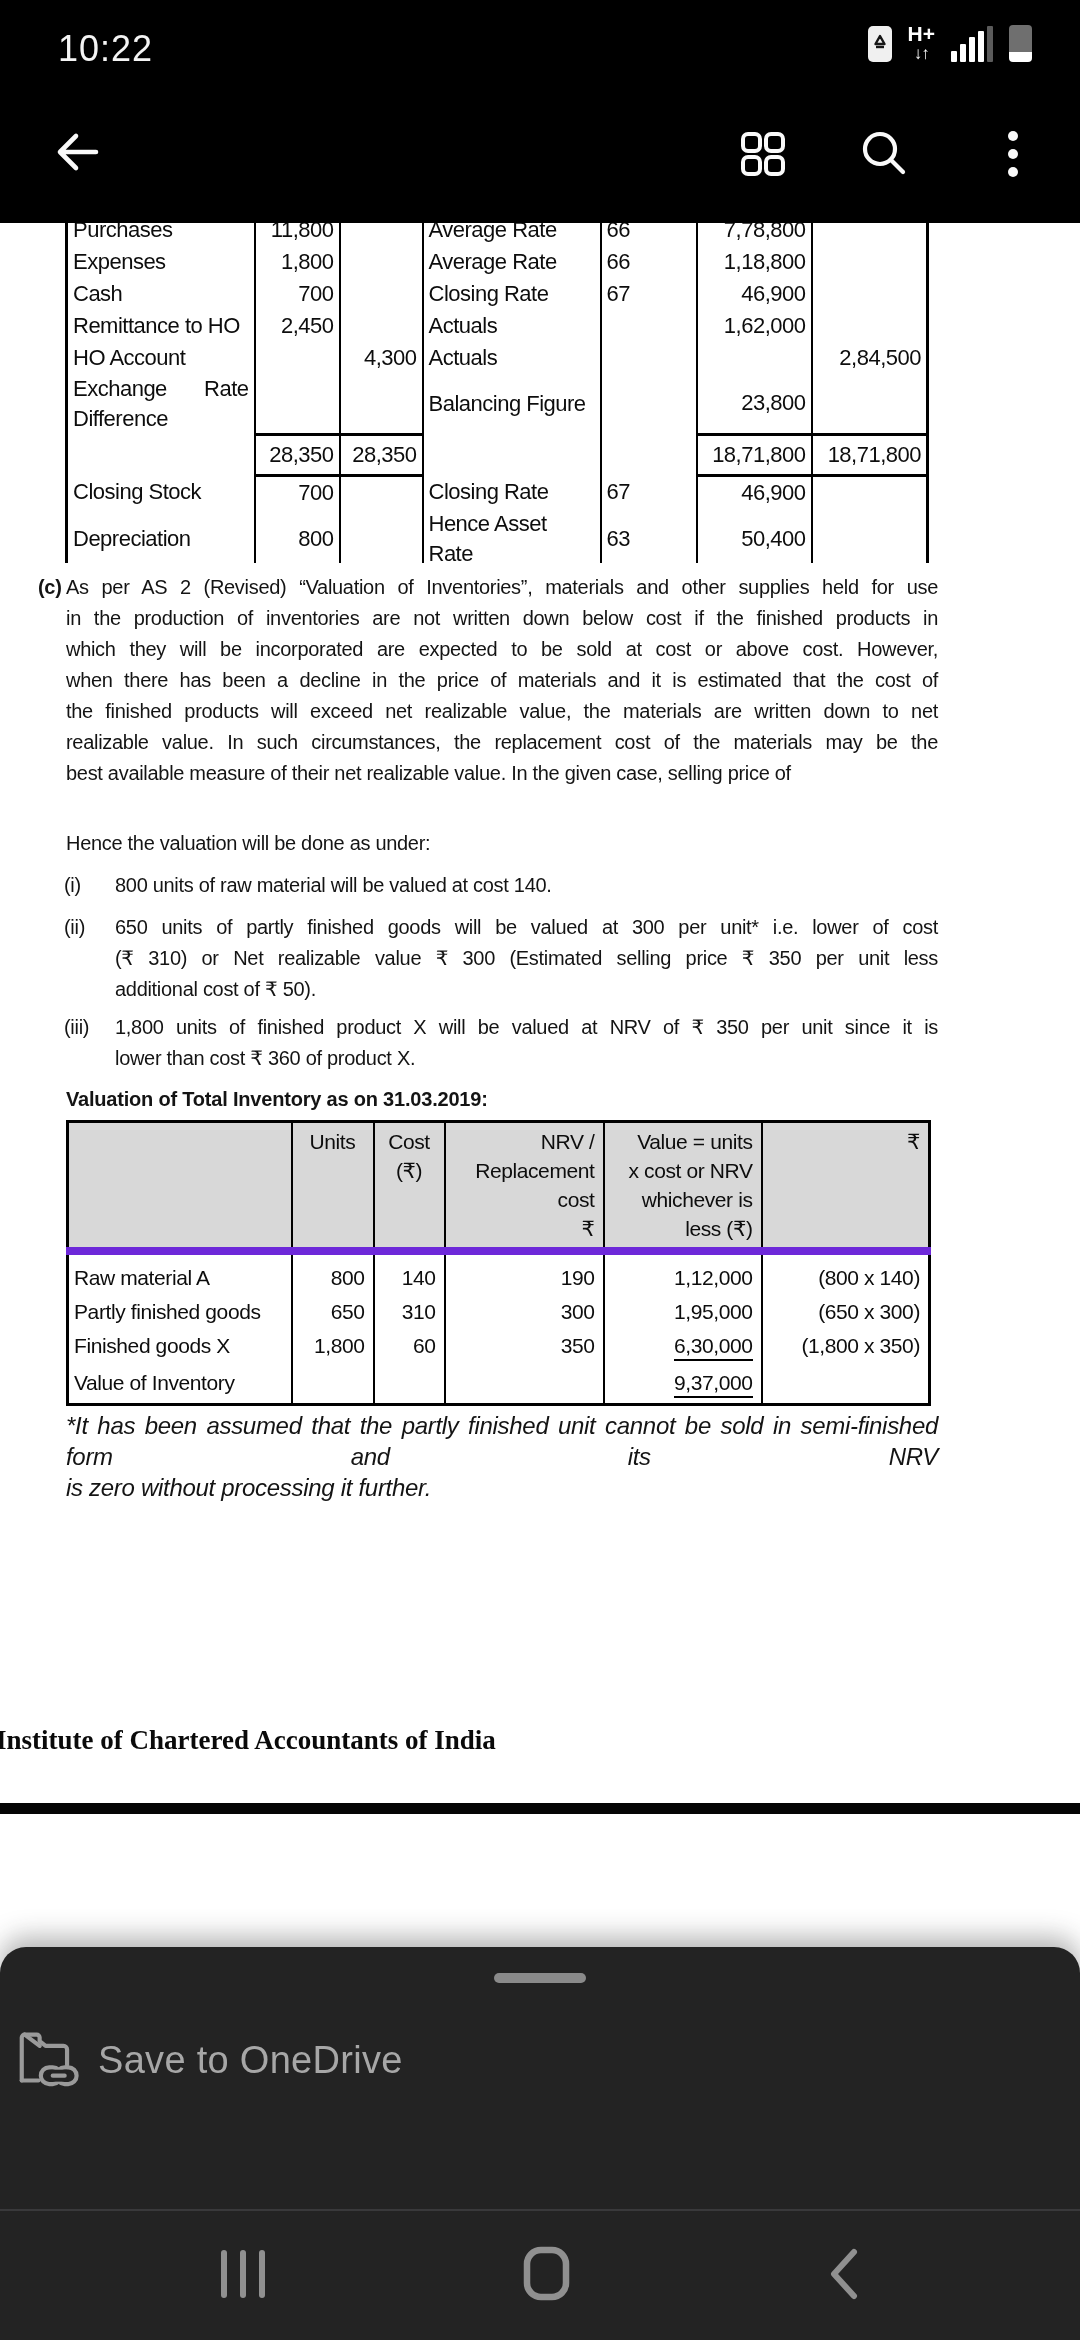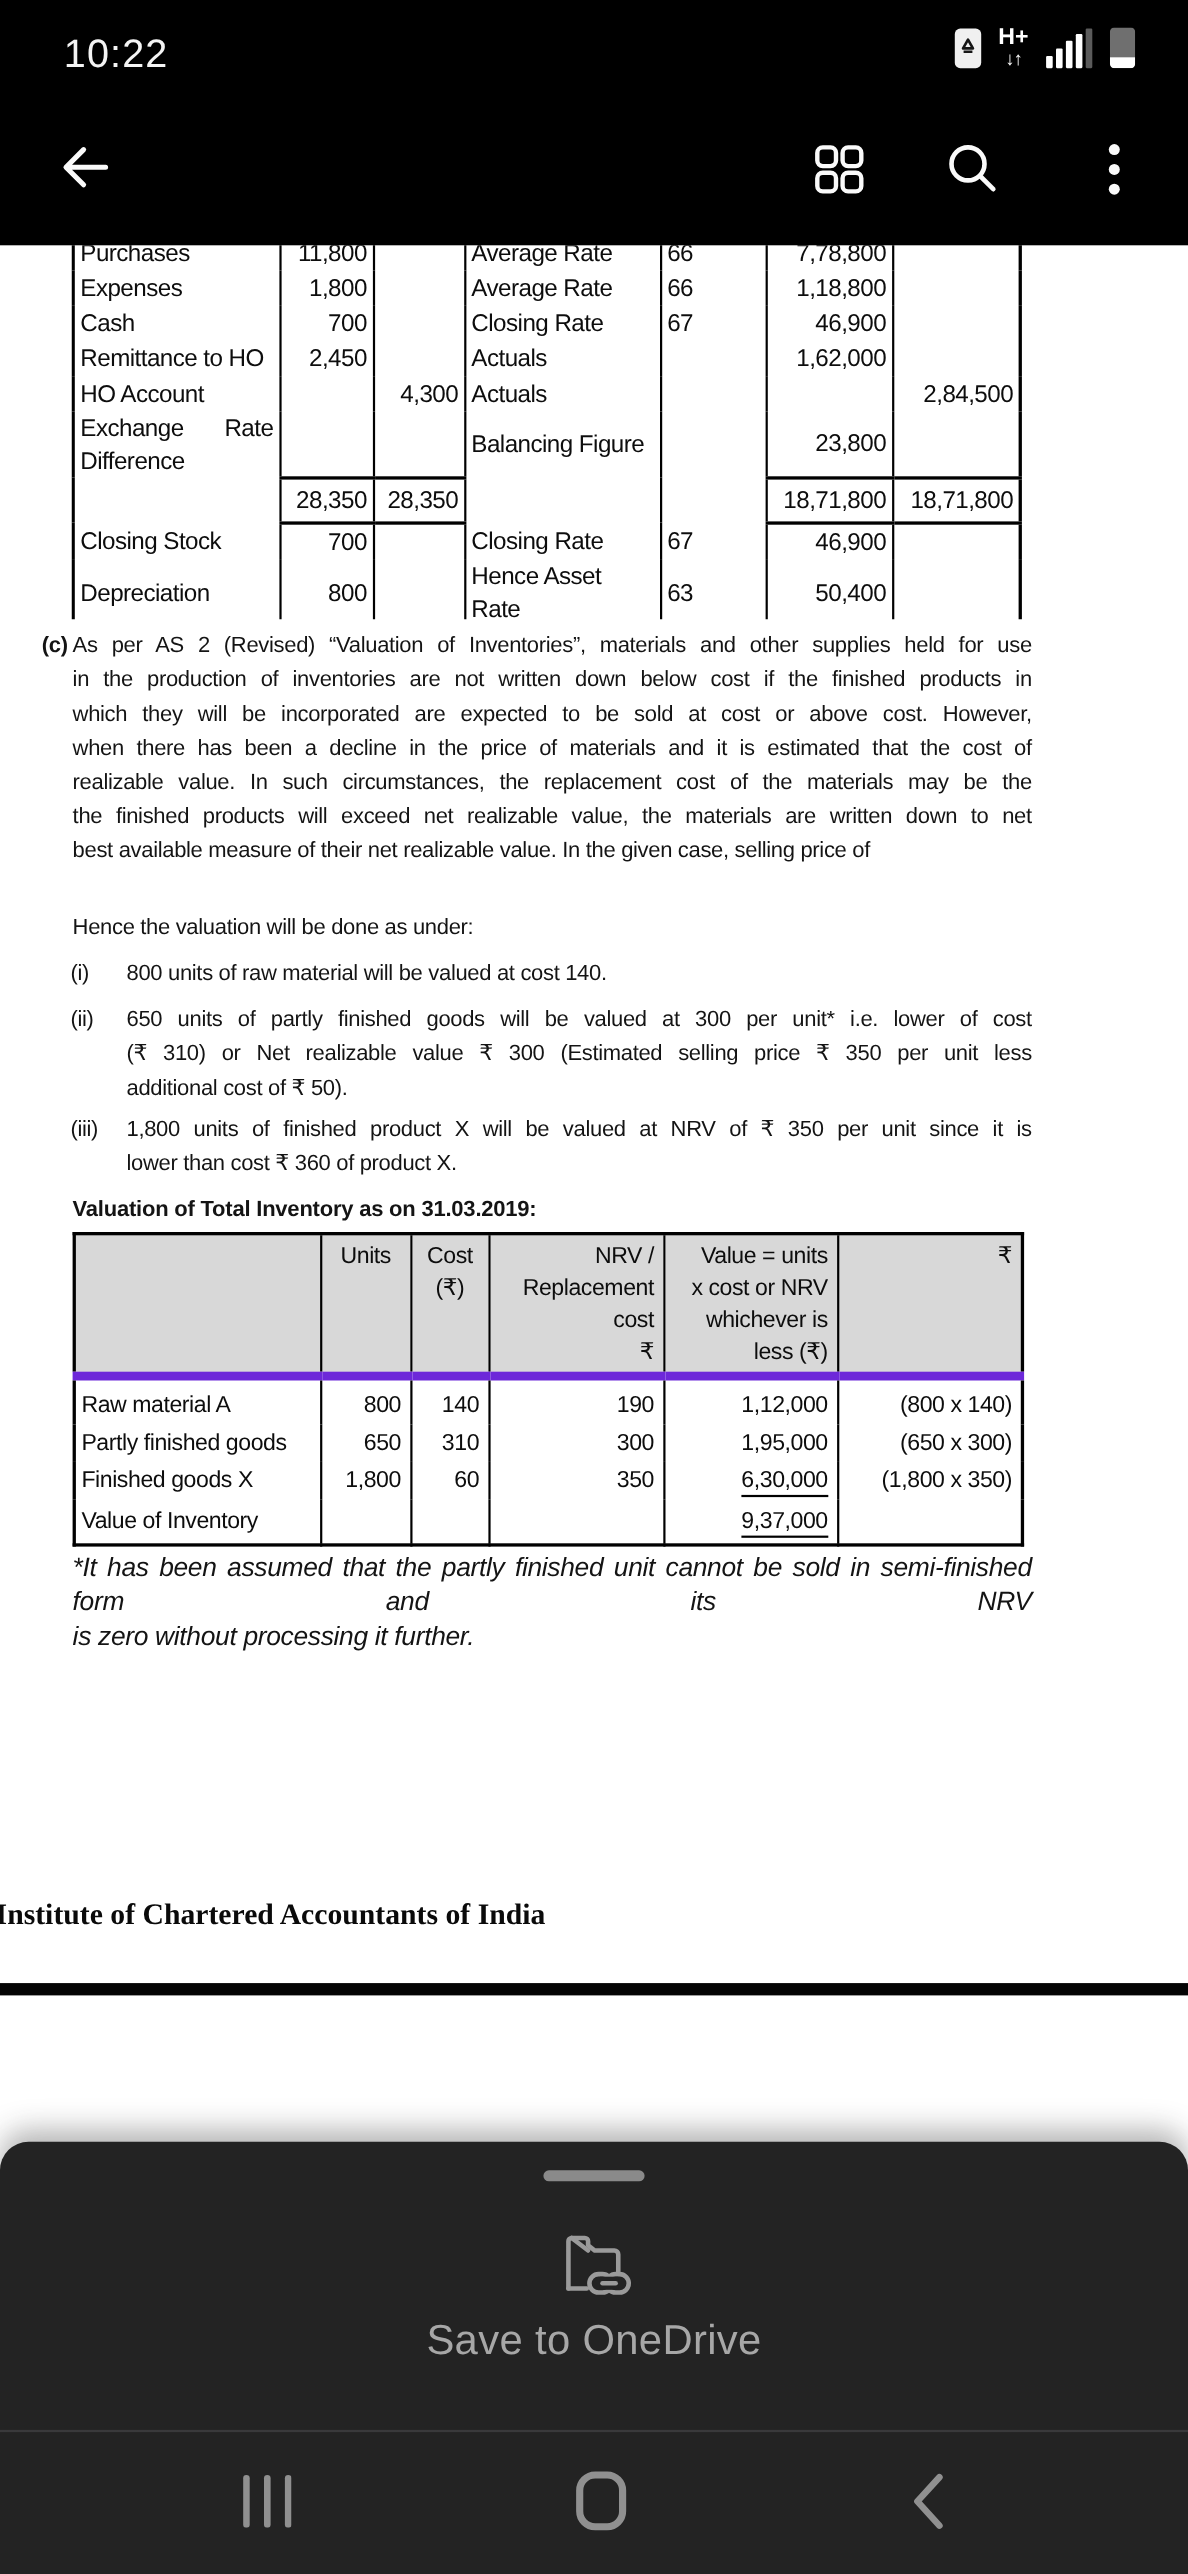--- a/index.html
+++ b/index.html
@@ -76,21 +76,21 @@
   .footnote{font-style:italic;font-size:24px;}
   .doc-footer{position:absolute;left:-4px;top:1502px;font-family:"Liberation Serif","DejaVu Serif",serif;
               font-weight:bold;font-size:27px;color:#0a0a0a;white-space:nowrap;}
 
   
   .sheet{position:absolute;top:1947px;left:0;width:1080px;height:393px;background:#232323;
          border-radius:26px 26px 0 0;box-shadow:0 -10px 26px rgba(40,40,40,0.35);}
   .handle{position:absolute;top:26px;left:494px;width:92px;height:10px;border-radius:5px;
           background:#8a8a8a;border:none;padding:0;cursor:grab;}
   .sheet-action{position:absolute;top:80px;left:0;width:1080px;background:none;border:none;
-                display:flex;flex-direction:column;align-items:center;gap:14px;cursor:pointer;}
+                display:flex;align-items:center;gap:14px;cursor:pointer;}
   .sheet-action .lbl{font-size:38px;color:#a7a7a7;letter-spacing:0.3px;
                      font-family:"Liberation Sans","DejaVu Sans",sans-serif;}
   .sheet-div{position:absolute;top:262px;left:0;width:1080px;height:2px;background:#39393b;}
   .nav-btn{position:absolute;background:none;border:none;padding:0;cursor:pointer;}
   .nav-btn svg{display:block;}
 </style>
 </head>
 <body>
 
 <div class="screen">
@@ -260,22 +260,22 @@
       </table>
     </div>
 
     <div class="doc-text" style="top:349px;left:0;width:1080px;">
       <span class="pc-label">(c)</span>
       <div class="pc-body jlines">
           <div>As per AS 2 (Revised) “Valuation of Inventories”, materials and other supplies held for use</div>
           <div>in the production of inventories are not written down below cost if the finished products in</div>
           <div>which they will be incorporated are expected to be sold at cost or above cost. However,</div>
           <div>when there has been a decline in the price of materials and it is estimated that the cost of</div>
+          <div>the finished products will exceed net realizable value, the materials are written down to net</div>
           <div>realizable value. In such circumstances, the replacement cost of the materials may be the</div>
-          <div>the finished products will exceed net realizable value, the materials are written down to net</div>
           <div>best available measure of their net realizable value. In the given case, selling price of</div>
         </div>
     </div>
 
     <div class="doc-text" style="top:605px;left:66px;">Hence the valuation will be done as under:</div>
 
     <div class="doc-text" style="top:647px;left:0;width:1080px;">
       <span class="item-label">(i)</span>
       <div class="item-body jlines">
           <div>800 units of raw material will be valued at cost 140.</div>

